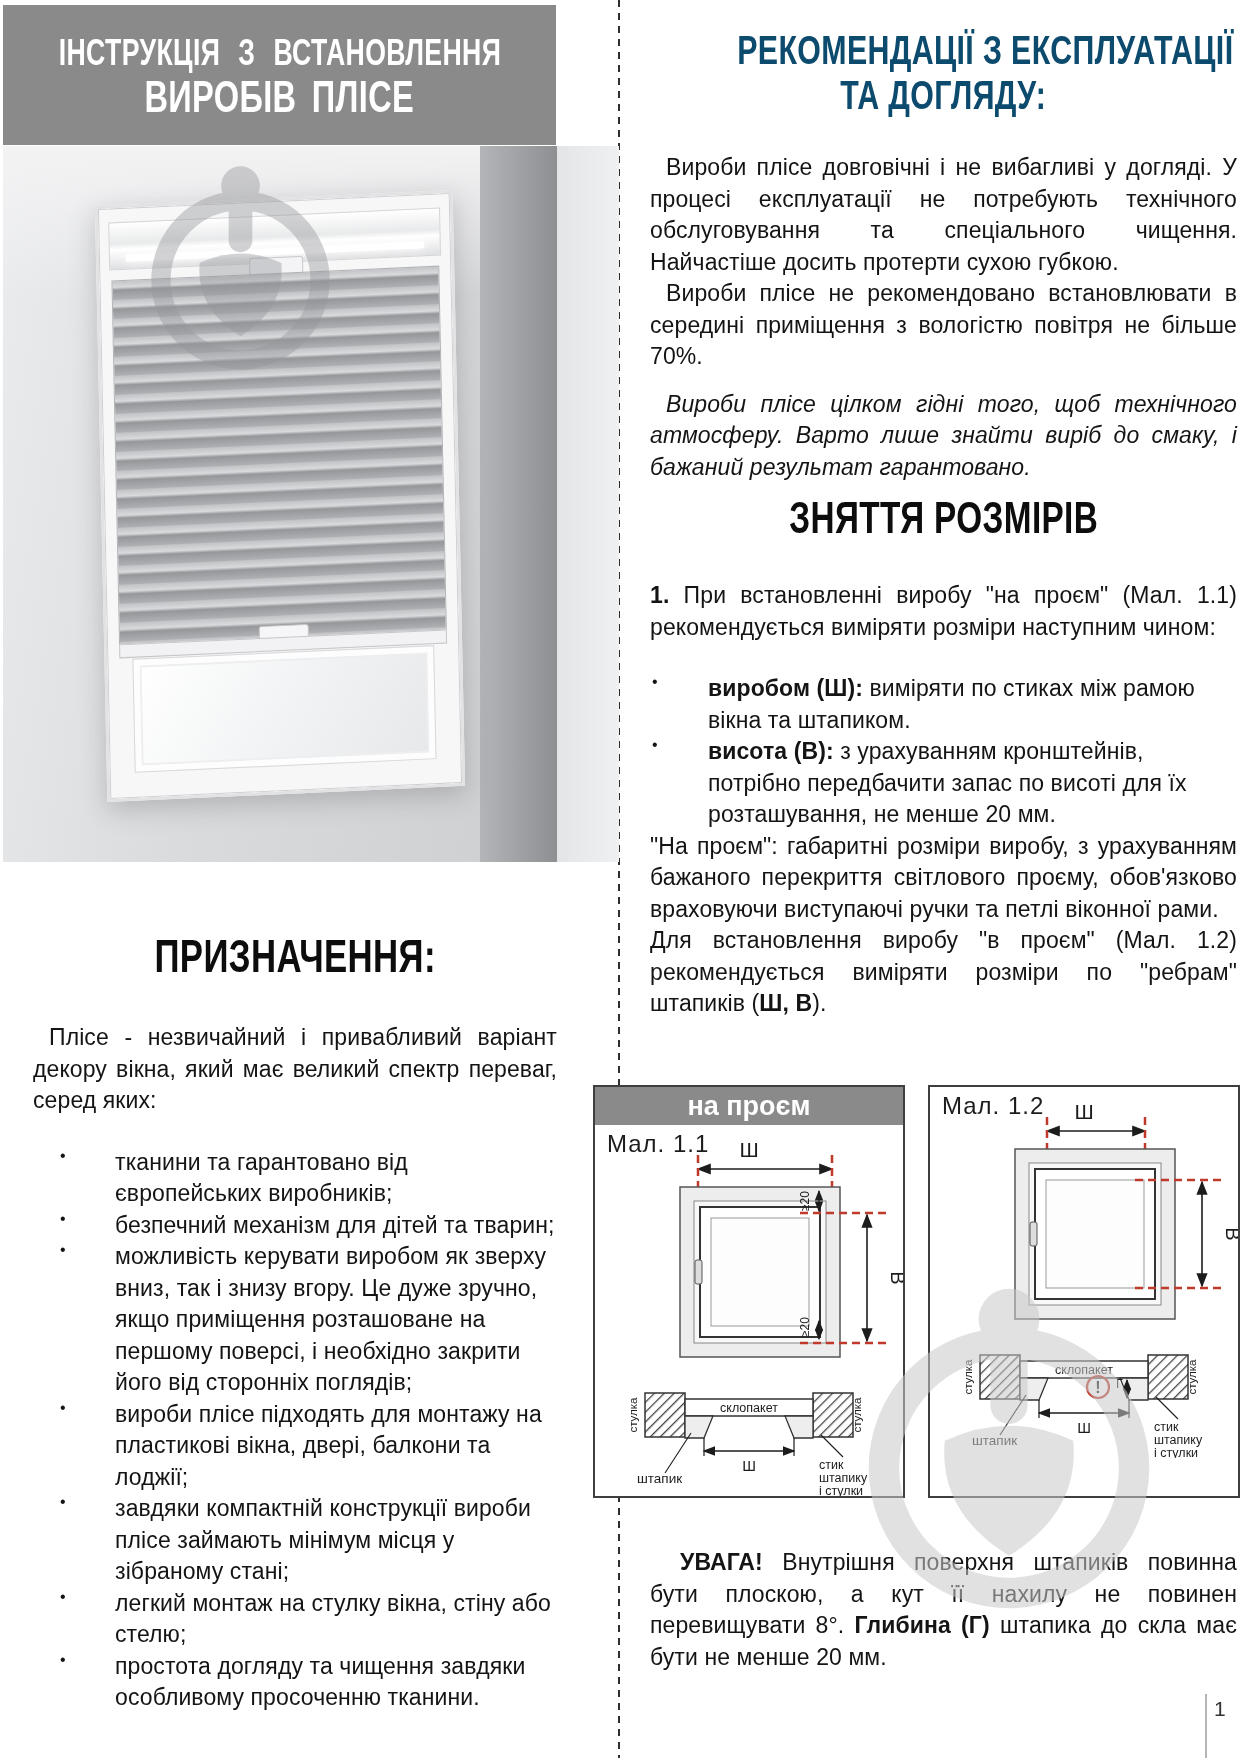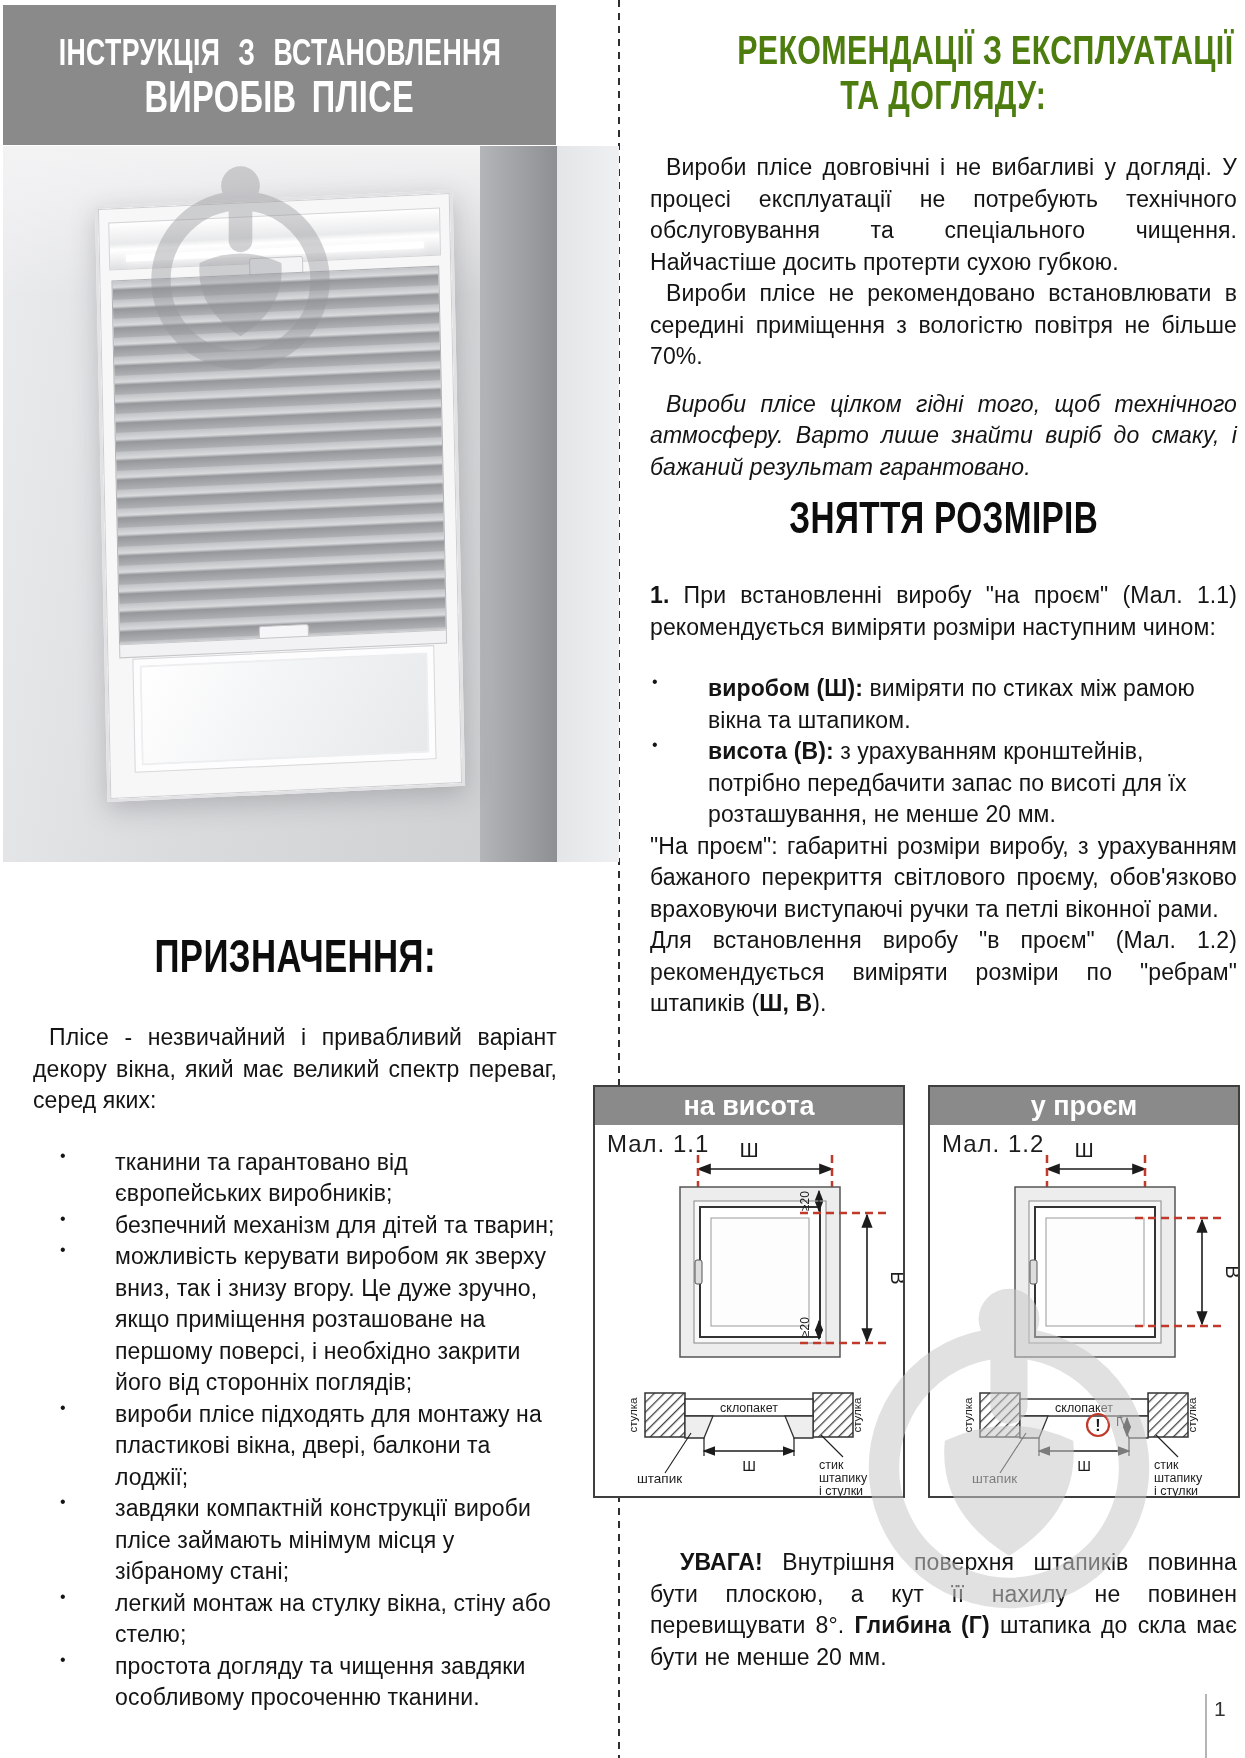--- a/index.html
+++ b/index.html
@@ -52,21 +52,21 @@
   .wm-bottom{left:840px;top:1282px;width:338px;height:338px;color:#c9c9c9;opacity:.55;z-index:4;}
   
   .purpose{position:absolute;left:33px;top:930px;width:524px;}
   .purpose-h{text-align:center;font-size:47px;line-height:52px;color:#0d0d0d;margin:0;}
   .purpose .intro{margin-top:40px;}
   .blist{margin-top:30px;}
   .bitem{position:relative;padding-left:82px;margin:0;}
   .bitem .mark{position:absolute;left:27px;top:0;}
   
   .rc{position:absolute;left:650px;top:0;width:587px;}
-  .rc-title{margin-top:28px;text-align:center;font-size:41px;line-height:45px;color:#4d7c0f;}
+  .rc-title{margin-top:28px;text-align:center;font-size:41px;line-height:45px;color:#0c4a6e;}
   .rc .p1{margin-top:20px;}
   .rc .p3{margin-top:16px;}
   .m-head{margin-top:10px;text-align:center;font-size:45px;line-height:50px;color:#0d0d0d;}
   .rc .step1{margin-top:28px;}
   .rlist .bitem{padding-left:58px;}
   .rlist .bitem .mark{left:2px;}
   
   .diagram-row{position:absolute;left:593px;top:1085px;width:647px;display:flex;gap:23px;z-index:1;}
   .panel{width:312px;height:413px;border:2px solid #3f3f3f;background:#fff;box-sizing:border-box;}
   .panel-header{height:38px;background:#8a8a8a;color:#fff;display:flex;align-items:center;
@@ -150,21 +150,21 @@
     </div>
 
     <p class="body-text">"На проєм": габаритні розміри виробу, з урахуванням бажаного перекриття світлового проєму, обов'язково враховуючи виступаючі ручки та петлі віконної рами.</p>
     <p class="body-text"><span>Для встановлення виробу "в проєм" (Мал. 1.2) рекомендується виміряти розміри по "ребрам" штапиків (</span><span class="bold">Ш, В</span><span>).</span></p>
   </div>
 
   <div class="diagram-row">
 
     <div class="panel">
       <div class="panel-header">
-          <span>на висота</span>
+          <span>на проєм</span>
         </div>
       <div class="panel-body">
         <div class="fig-label">Мал. 1.1</div>
         <svg class="diag" viewBox="0 0 308 371">
           <defs>
             <marker id="a1" markerWidth="9" markerHeight="7" refX="8" refY="3.5" orient="auto-start-reverse">
                 <path d="M0,0 L9,3.5 L0,7 Z" fill="#1c1c1c"></path>
               </marker>
             <pattern id="h1" width="7" height="7" patternTransform="rotate(45)" patternUnits="userSpaceOnUse">
                 <rect width="7" height="7" fill="#fff"></rect>
@@ -209,23 +209,20 @@
           <text x="42" y="358" font-size="13.5">штапик</text>
           <polyline points="226,310 248,332" fill="none" stroke="#1c1c1c" stroke-width="1.1"></polyline>
           <text x="224" y="344" font-size="12.5">стик</text>
           <text x="224" y="357" font-size="12.5">штапику</text>
           <text x="224" y="370" font-size="12.5">і стулки</text>
         </svg>
       </div>
     </div>
 
     <div class="panel">
-      <div class="panel-header">
-          <span>у проєм</span>
-        </div>
       <div class="panel-body">
         <div class="fig-label">Мал. 1.2</div>
         <svg class="diag" viewBox="0 0 308 371">
           <defs>
             <marker id="a2" markerWidth="9" markerHeight="7" refX="8" refY="3.5" orient="auto-start-reverse">
                 <path d="M0,0 L9,3.5 L0,7 Z" fill="#1c1c1c"></path>
               </marker>
             <pattern id="h2" width="7" height="7" patternTransform="rotate(45)" patternUnits="userSpaceOnUse">
                 <rect width="7" height="7" fill="#fff"></rect>
                 <line x1="0" y1="0" x2="0" y2="7" stroke="#444" stroke-width="2.6"></line>

